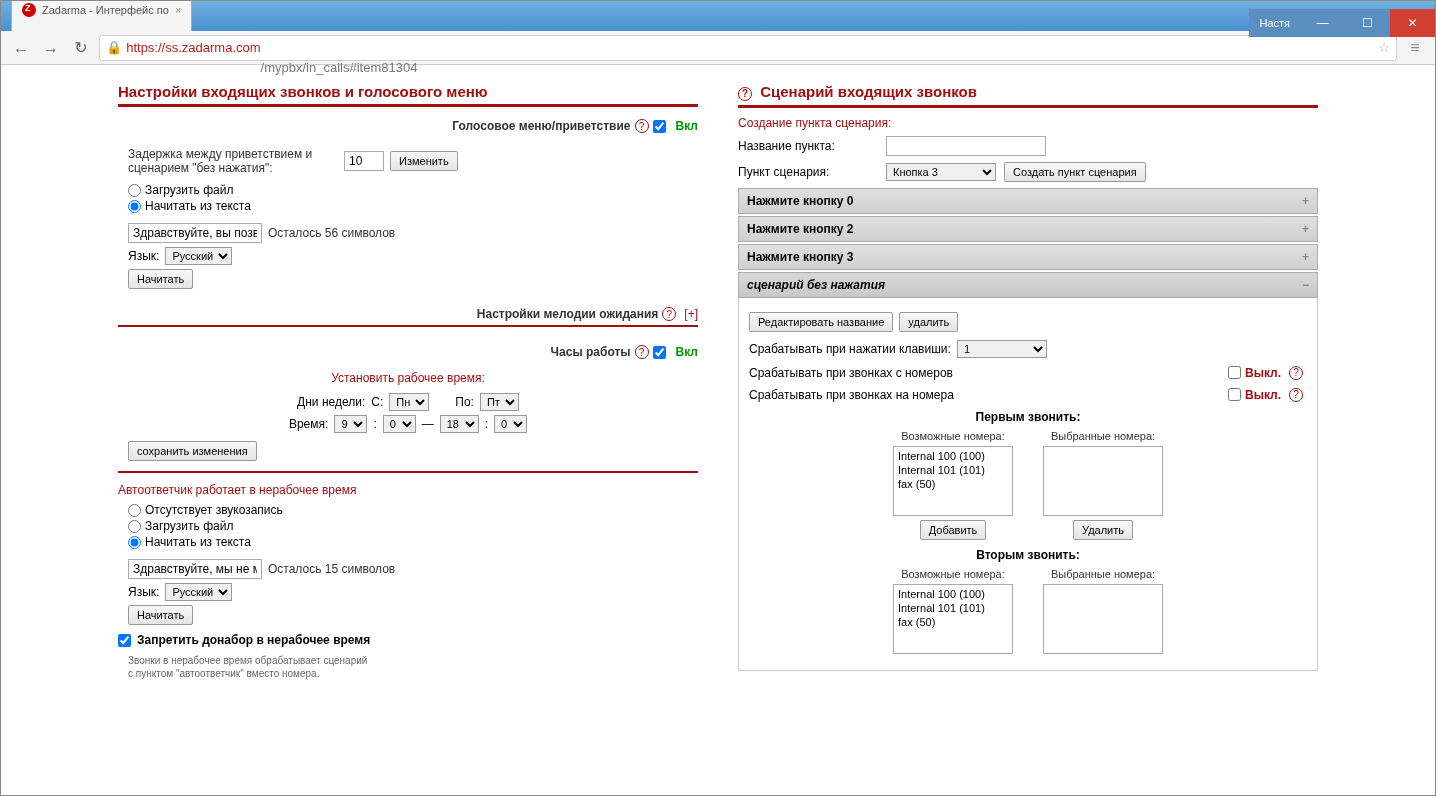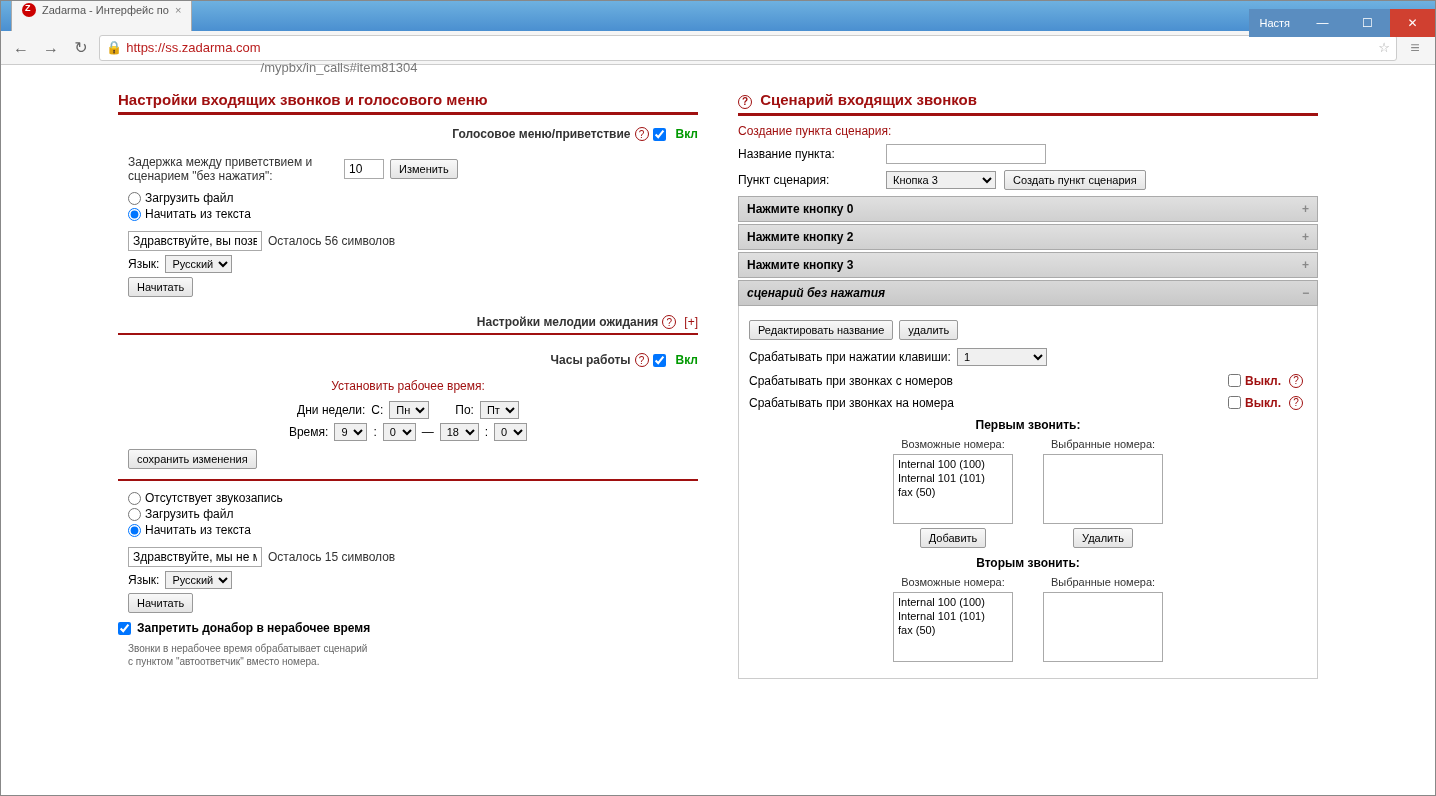--- a/index.html
+++ b/index.html
@@ -18,21 +18,21 @@
 .win-close { background: #d04030; }
 .addr-bar { height: 34px; background: #f5f5f5; border-bottom: 1px solid #ccc; display: flex; align-items: center; padding: 0 8px; gap: 6px; }
 .nav-btn { width: 24px; height: 24px; display: flex; align-items: center; justify-content: center; color: #666; font-size: 16px; cursor: pointer; }
 .url-box { flex: 1; height: 26px; border: 1px solid #ccc; border-radius: 3px; display: flex; align-items: center; padding: 0 6px; font-size: 13px; background: #fff; }
 .lock { color: #4caf50; margin-right: 4px; }
 .url-host { color: #b91c1c; }
 .url-path { color: #777; margin-top: 39px; }
 .star { color: #aaa; margin-left: auto; }
 .menu-btn { width: 24px; height: 24px; color: #888; font-size: 16px; display: flex; align-items: center; justify-content: center; }
 .content { height: calc(100% - 64px); overflow-y: scroll; background: #fff; padding: 10px 20px; }
-.columns { display: flex; gap: 40px; max-width: 1200px; margin: 16px auto; }
+.columns { display: flex; gap: 40px; max-width: 1200px; margin: 8px auto; }
 .col { flex: 1; }
 .section-title { color: #a01010; font-size: 15px; font-weight: bold; border-bottom: 3px solid #a01010; padding-bottom: 4px; margin-bottom: 8px; }
 .sub-title { color: #a01010; font-size: 12px; font-weight: normal; }
 .row { display: flex; align-items: center; gap: 6px; margin: 4px 0; }
 .header-row { display: flex; align-items: center; border-bottom: 2px solid #a01010; padding: 4px 0; margin-top: 8px; }
 .header-row .label { font-weight: bold; color: #333; flex: 1; text-align: right; }
 .help { color: #a01010; border: 1px solid #a01010; border-radius: 50%; width: 14px; height: 14px; display: inline-flex; align-items: center; justify-content: center; font-size: 10px; margin: 0 4px; }
 .state-on { color: #090; font-weight: bold; margin-left: 10px; }
 .state-off { color: #a01010; font-weight: bold; }
 .plain-label { color: #333; }
@@ -163,20 +163,21 @@
           <select><option>18</option></select>
           <span>:</span>
           <select><option>0</option></select>
         </div>
         <div class="row indent" style="margin-top:8px;">
           <button>сохранить изменения</button>
         </div>
 
         <div class="divider"></div>
 
+        <div class="sub-title">Автоответчик работает в нерабочее время</div>
         <div class="indent" style="margin-top:6px;">
           <div class="radio-row">
               <input type="radio" name="vm" style="">
               <span>Отсутствует звукозапись</span>
             </div>
           <div class="radio-row">
               <input type="radio" name="vm" style="">
               <span>Загрузить файл</span>
             </div>
           <div class="radio-row">

